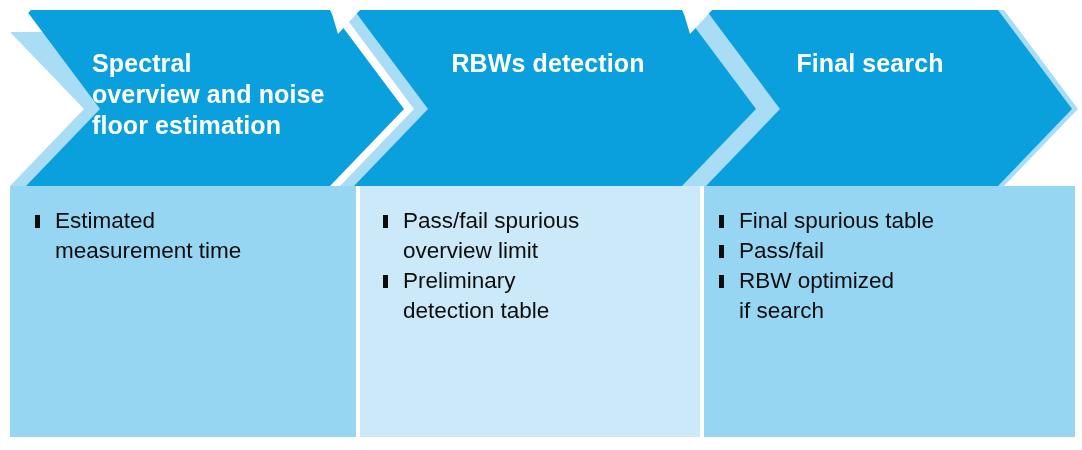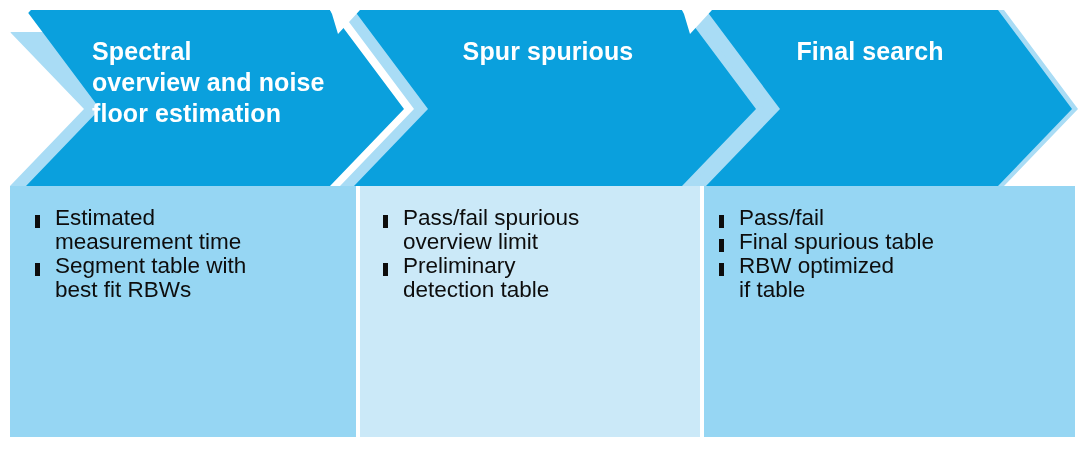--- a/index.html
+++ b/index.html
@@ -30,31 +30,32 @@
 
   
   .step-title {
     position: absolute;
     color: #ffffff;
     font-weight: bold;
     font-size: 25px;
     line-height: 31px;
     letter-spacing: 0.1px;
     white-space: pre-line;
+    margin-top: 12px;
     -webkit-font-smoothing: antialiased;
   }
   .step-title.s0 { left: 92px;  top: 36px;  width: 272px; text-align: left; }
   .step-title.s1 { left: 398px; top: 36px;  width: 300px; text-align: center; }
   .step-title.s2 { left: 720px; top: 36px;  width: 300px; text-align: center; }
 
   .bullets {
     position: absolute;
     color: #0d0d0d;
     font-size: 22.5px;
-    line-height: 24px;
+    line-height: 30px;
   }
   .bullets.s0 { left: 34px;  top: 206px; width: 318px; }
   .bullets.s1 { left: 382px; top: 206px; width: 312px; }
   .bullets.s2 { left: 718px; top: 206px; width: 330px; }
 
   .bullet-row {
     position: relative;
     padding-left: 21px;
     margin: 0 0 0 0;
   }
@@ -102,53 +103,48 @@
   <div class="step-title s0">Spectral
 overview and noise
 floor estimation</div>
 
   <div class="bullets s0">
     <div class="bullet-row">
       <span class="bullet-mark"></span>
       <span class="bullet-text">Estimated
 measurement time</span>
     </div>
-    <div class="bullet-row">
-      <span class="bullet-mark"></span>
-      <span class="bullet-text">Segment table with
-best fit RBWs</span>
-    </div>
   </div>
 
-  <div class="step-title s1">Spur spurious</div>
+  <div class="step-title s1">RBWs detection</div>
 
   <div class="bullets s1">
     <div class="bullet-row">
       <span class="bullet-mark"></span>
       <span class="bullet-text">Pass/fail spurious
 overview limit</span>
     </div>
     <div class="bullet-row">
       <span class="bullet-mark"></span>
       <span class="bullet-text">Preliminary
 detection table</span>
     </div>
   </div>
 
   <div class="step-title s2">Final search</div>
 
   <div class="bullets s2">
     <div class="bullet-row">
       <span class="bullet-mark"></span>
+      <span class="bullet-text">Final spurious table</span>
+    </div>
+    <div class="bullet-row">
+      <span class="bullet-mark"></span>
       <span class="bullet-text">Pass/fail</span>
     </div>
     <div class="bullet-row">
       <span class="bullet-mark"></span>
-      <span class="bullet-text">Final spurious table</span>
-    </div>
-    <div class="bullet-row">
-      <span class="bullet-mark"></span>
       <span class="bullet-text">RBW optimized
-if table</span>
+if search</span>
     </div>
   </div>
 
 </div>
 
 </body></html>

